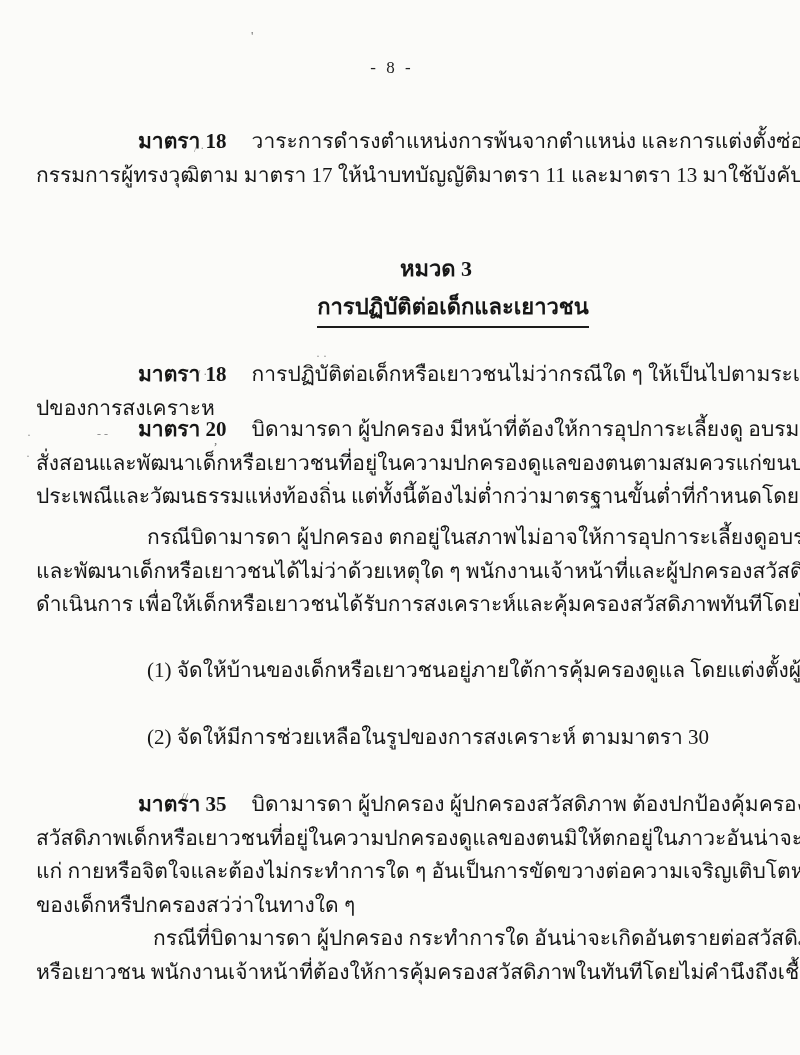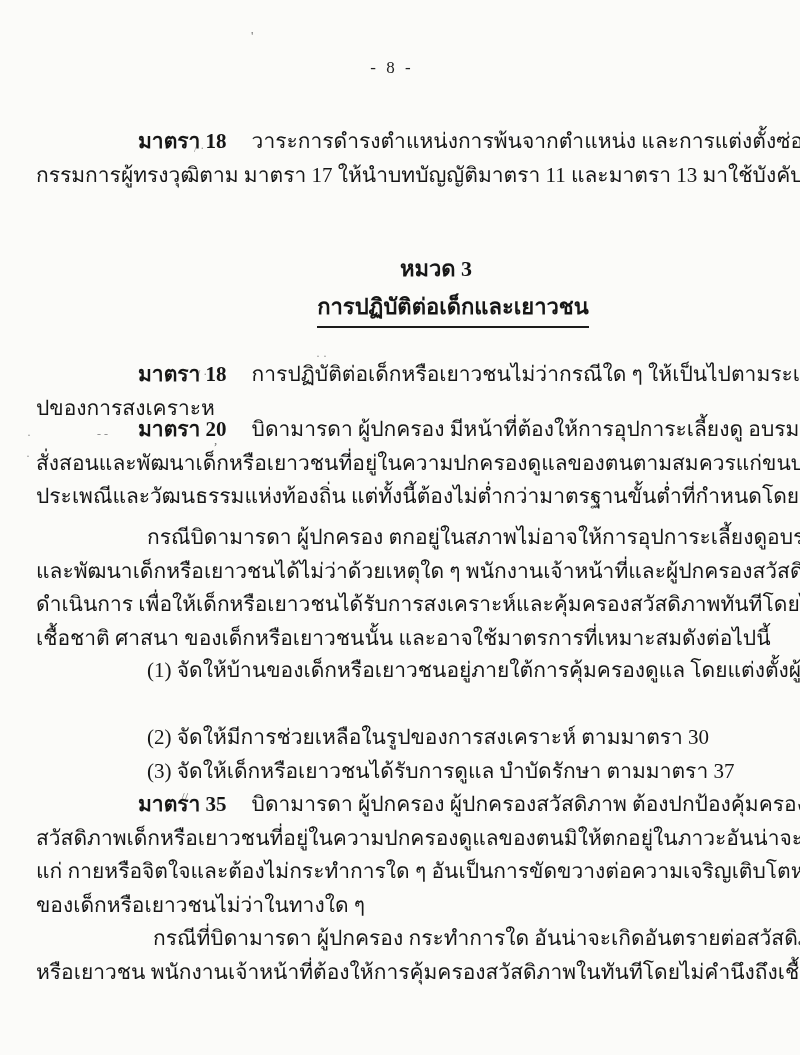--- a/index.html
+++ b/index.html
@@ -108,40 +108,36 @@
       <span class="sec-label">มาตรา 20</span><span>บิดามารดา ผู้ปกครอง มีหน้าที่ต้องให้การอุปการะเลี้ยงดู อบรม</span>
     </div>
     <div class="line">สั่งสอนและพัฒนาเด็กหรือเยาวชนที่อยู่ในความปกครองดูแลของตนตามสมควรแก่ขนบธรรมเนียม</div>
     <div class="line">ประเพณีและวัฒนธรรมแห่งท้องถิ่น แต่ทั้งนี้ต้องไม่ต่ำกว่ามาตรฐานขั้นต่ำที่กำหนดโดยคณะกรรมการ</div>
   </div>
 
   <div class="block" style="top:521px;">
     <div class="line ind-b">กรณีบิดามารดา ผู้ปกครอง ตกอยู่ในสภาพไม่อาจให้การอุปการะเลี้ยงดูอบรมสั่งสอน</div>
     <div class="line">และพัฒนาเด็กหรือเยาวชนได้ไม่ว่าด้วยเหตุใด ๆ พนักงานเจ้าหน้าที่และผู้ปกครองสวัสดิภาพที่ต้อง</div>
     <div class="line">ดำเนินการ เพื่อให้เด็กหรือเยาวชนได้รับการสงเคราะห์และคุ้มครองสวัสดิภาพทันทีโดยไม่คำนึงถึง</div>
-    <div class="line">เชื้อชาติ ศาสนา ของเด็กหรือเยาวชนนั้น และอาจใช้มาตรการที่เหมาะสมดังต่อไปนี้</div>
   </div>
 
   <div class="block" style="top:654px;">
     <div class="line ind-b">(1) จัดให้บ้านของเด็กหรือเยาวชนอยู่ภายใต้การคุ้มครองดูแล โดยแต่งตั้งผู้คุ้มครอง</div>
   </div>
   <div class="block" style="top:721px;">
     <div class="line ind-b">(2) จัดให้มีการช่วยเหลือในรูปของการสงเคราะห์ ตามมาตรา 30</div>
   </div>
-  <div class="block" style="top:755px;">
-    <div class="line ind-b">(3) จัดให้เด็กหรือเยาวชนได้รับการดูแล บำบัดรักษา ตามมาตรา 37</div>
-  </div>
 
   <div class="block" style="top:788px;">
     <div class="line ind-a">
       <span class="sec-label">มาตรา 35</span><span>บิดามารดา ผู้ปกครอง ผู้ปกครองสวัสดิภาพ ต้องปกป้องคุ้มครอง</span>
     </div>
     <div class="line">สวัสดิภาพเด็กหรือเยาวชนที่อยู่ในความปกครองดูแลของตนมิให้ตกอยู่ในภาวะอันน่าจะเกิดอันตราย</div>
     <div class="line">แก่ กายหรือจิตใจและต้องไม่กระทำการใด ๆ อันเป็นการขัดขวางต่อความเจริญเติบโตหรือพัฒนาการ</div>
-    <div class="line">ของเด็กหรือเยาวชนไม่ว่าในทางใด ๆ</div>
+    <div class="line">ของเด็กหรืปกครองสว่ว่าในทางใด ๆ</div>
   </div>
 
   <div class="block" style="top:922px;">
     <div class="line ind-c">กรณีที่บิดามารดา ผู้ปกครอง กระทำการใด อันน่าจะเกิดอันตรายต่อสวัสดิภาพของเด็ก</div>
     <div class="line">หรือเยาวชน พนักงานเจ้าหน้าที่ต้องให้การคุ้มครองสวัสดิภาพในทันทีโดยไม่คำนึงถึงเชื้อชาติ ศาสนา</div>
   </div>
 
 </div>
 
 </body></html>

